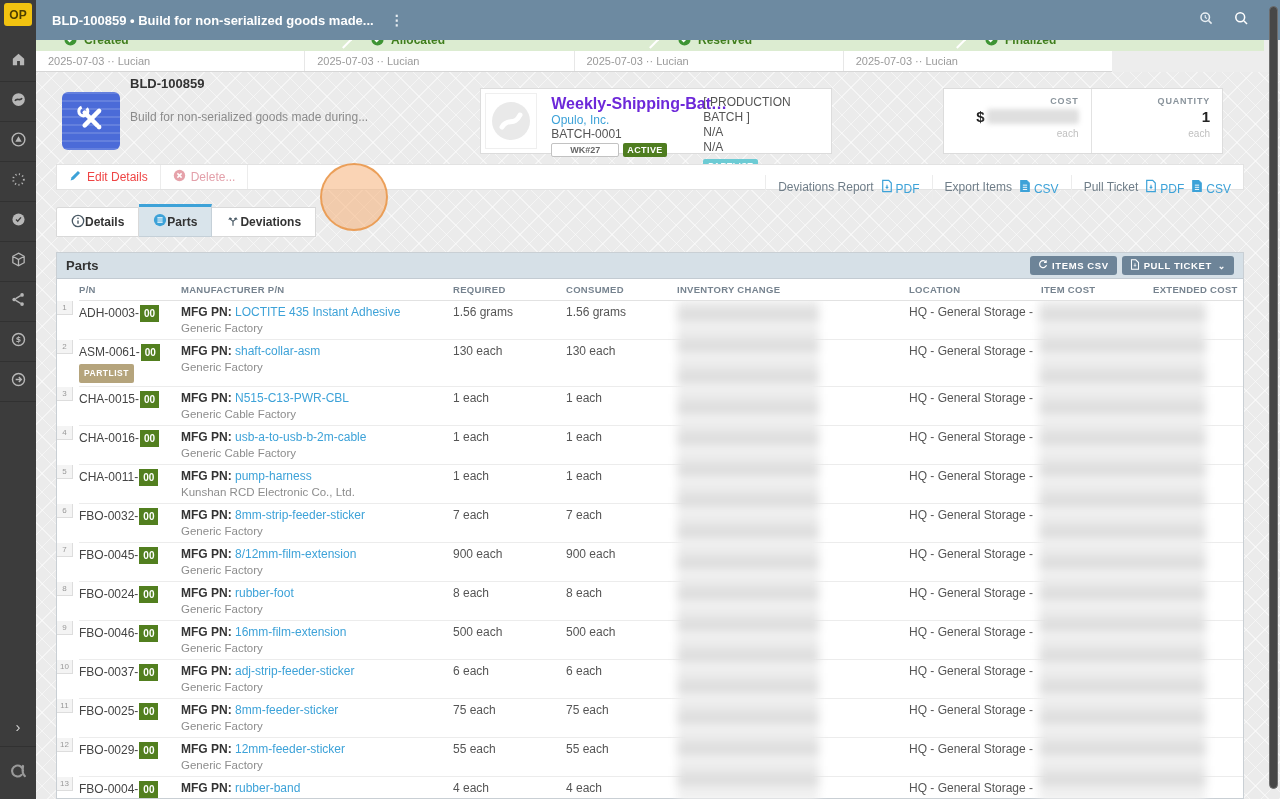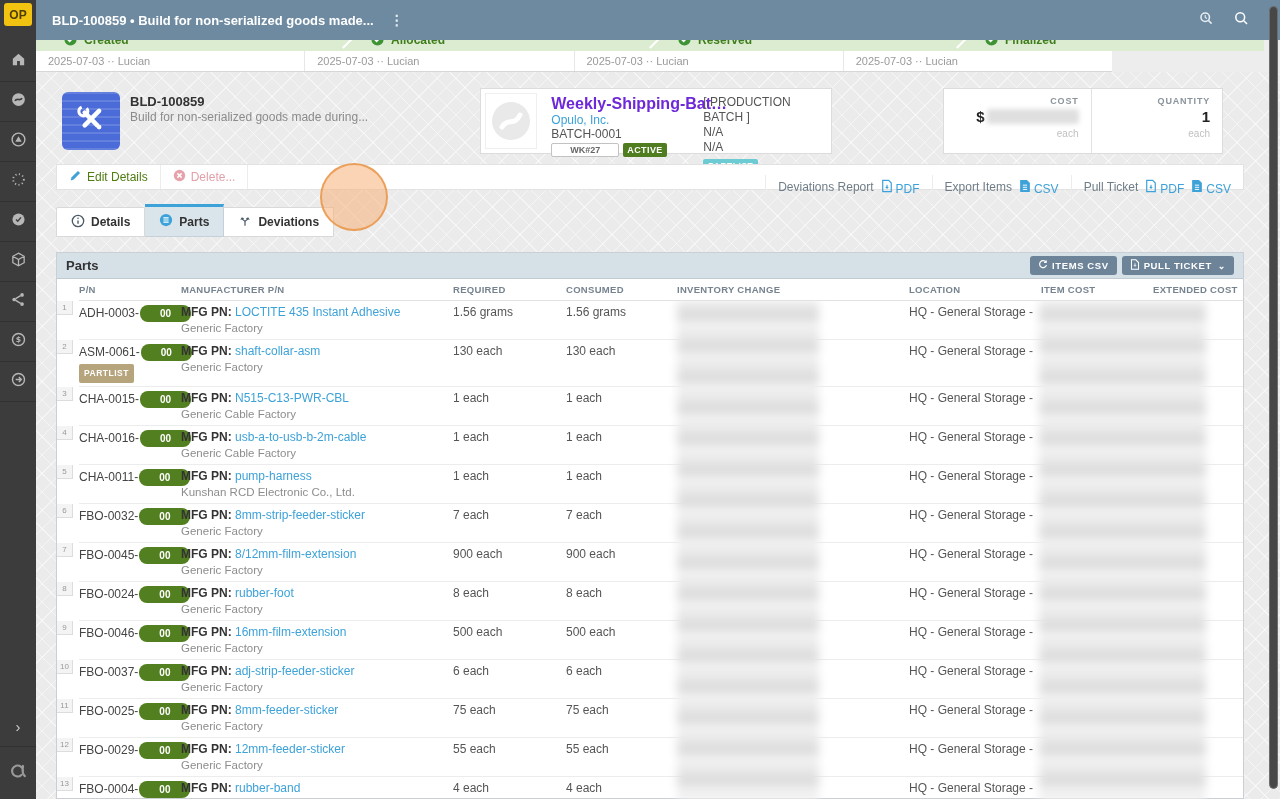--- a/index.html
+++ b/index.html
@@ -39,21 +39,21 @@
   .content { position:absolute; left:36px; top:72px; width:1244px; height:727px;
     background-color:#ebebeb;
     background-image:repeating-linear-gradient(45deg, rgba(255,255,255,.5) 0 1px, transparent 1px 13px),
                      repeating-linear-gradient(-45deg, rgba(255,255,255,.5) 0 1px, transparent 1px 13px); }
 
   
   .build-tile { position:absolute; left:26px; top:20px; width:58px; height:58px; border-radius:6px; background:#4b6bd8;
     background-image:repeating-linear-gradient(0deg, rgba(255,255,255,.14) 0 2px, transparent 2px 8px);
     display:flex; align-items:center; justify-content:center; }
   .build-tile svg { width:36px; height:36px; }
-  .bld-id { position:absolute; left:94px; top:22px; font-size:13px; font-weight:bold; color:#333; }
+  .bld-id { position:absolute; left:94px; top:4px; font-size:13px; font-weight:bold; color:#333; }
   .bld-desc { position:absolute; left:94px; top:38px; font-size:12px; color:#8b8b8b; }
 
   .item-card { position:absolute; left:444px; top:16px; width:352px; height:66px; background:#fff; border:1px solid #dcdcdc; display:flex; }
   .item-thumb { width:56px; height:56px; margin:4px; border:1px solid #efefef; display:flex; align-items:center; justify-content:center; }
   .item-thumb svg { width:44px; height:44px; }
   .ic-col1 { margin-left:10px; padding-top:6px; width:138px; }
   .ic-name { font-size:16px; font-weight:bold; color:#6d28d9; white-space:nowrap;text-align:center; }
   .ic-org { font-size:12px; color:#3da2d8; cursor:pointer; }
   .ic-batch { font-size:12px; color:#555; }
   .ic-badges { display:flex; gap:4px; margin-top:2px; }
@@ -69,36 +69,36 @@
   .cp-label { font-size:9px; font-weight:bold; color:#8a949c; letter-spacing:.8px; }
   .cp-value { font-size:15px; font-weight:bold; color:#222; margin-top:2px; display:flex; justify-content:flex-end; align-items:center; gap:2px; }
   .cp-blur { width:92px; height:15px; background:#dfdfdf; border-radius:3px; filter:blur(2.5px); }
   .cp-unit { font-size:10px; color:#c0c0c0; margin-top:3px; }
 
   
   .actions { position:absolute; left:20px; top:92px; width:1188px; height:26px; background:#fff; border:1px solid #e2e2e2; display:flex; align-items:center; font-size:12px; }
   .act { display:flex; align-items:center; gap:5px; padding:0 12px; height:100%; cursor:pointer; }
   .act svg { width:13px; height:13px; }
   .act.bordered { border-right:1px solid #ececec; }
-  .act-edit { color:#4d7c0f; }
+  .act-edit { color:#ef4444; }
   .act-delete { color:#e3a0aa; }
   .act-delete svg { opacity:.65; }
   .act-spacer { flex:1; }
   .act-group { display:flex; align-items:center; gap:7px; padding:0 12px; height:100%; border-left:1px solid #ececec;margin-top:20px; }
   .ag-label { color:#6f7d88; }
   .ag-link { color:#3da2d8; display:flex; align-items:flex-end; gap:3px; cursor:pointer; }
   .ag-link svg { width:12px; height:14px; }
 
   
   .click-circle { position:absolute; left:284px; top:91px; width:68px; height:68px; border-radius:50%;
     background:rgba(246,176,120,.55); border:2px solid rgba(233,150,73,.85); z-index:40; pointer-events:none; }
 
   
   .tabs { position:absolute; left:20px; top:132px; display:flex; align-items:flex-end; height:33px; }
-  .tab { display:flex; align-items:center; gap:6px; height:30px; padding:0 14px; background:#fff; border:1px solid #d9d9d9;
+  .tab { display:flex; align-items:center; height:30px; padding:0 14px; background:#fff; border:1px solid #d9d9d9;
          border-left:none; font-size:12px; font-weight:bold; color:#333; cursor:pointer; }
   .tab:first-child { border-left:1px solid #d9d9d9; border-radius:2px 0 0 0; }
   .tab svg { width:14px; height:14px; }
   .tab.active { height:33px; background:#d9e4eb; border-top:3px solid #3da2d8; border-color:#c5d0d8; border-top-color:#3da2d8; }
 
   
   .panel { position:absolute; left:20px; top:180px; width:1188px; height:547px; background:#fff; border:1px solid #c9cfd4; }
   .panel-head { height:26px; background:#d6e0e7; display:flex; align-items:center; padding:0 9px; border-bottom:1px solid #c3cbd2; }
   .panel-title { font-size:13px; font-weight:bold; color:#333; }
   .panel-btns { margin-left:auto; display:flex; gap:5px; }
@@ -116,21 +116,21 @@
     background:repeating-linear-gradient(180deg,#e7e7e7 0 11px,#d9d9d9 11px 19px,#f1f1f1 19px 31px); }
   .blur-inv { left:620px; width:142px; }
   .blur-cost { left:982px; width:167px; }
 
   .trow { position:relative; display:grid; grid-template-columns:102px 272px 113px 111px 232px 132px 112px 1fr;
           margin-left:22px; border-bottom:1px solid #ececec; padding:4px 0 3px 0; min-height:30px; }
   .rownum { position:absolute; left:-22px; top:0; width:16px; height:14px; background:#f4f4f4; border-right:1px solid #ddd;
             border-bottom:1px solid #ddd; font-size:8px; color:#999; text-align:center; line-height:14px; }
   .cell { font-size:12px; color:#555; line-height:15px; }
   .pn-line { color:#444; white-space:nowrap; }
-  .rev { display:inline-block; background:#527f1f; color:#fff; font-size:10px; font-weight:bold; padding:1px 20px; border-radius:8px; margin-left:1px; }
+  .rev { display:inline-block; background:#527f1f; color:#fff; font-size:10px; font-weight:bold; padding:1px 4px; border-radius:0; margin-left:1px; }
   .partlist-tan { display:inline-block; margin-top:3px; font-size:8.5px; font-weight:bold; color:#fff; background:#b5a47c; padding:2px 5px; border-radius:2px; letter-spacing:.5px; }
   .mfg-label { font-weight:bold; color:#333; }
   .mfg-link { color:#3da2d8; cursor:pointer; }
   .mfr { font-size:11.5px; color:#8d8d8d; margin-top:1px; }
 
   
   .scroll-thumb { position:absolute; right:2px; top:6px; width:9px; height:783px; background:#474747; border:1px solid #6e6e6e; border-radius:5px; z-index:50; }
 </style>
 </head>
 <body>

